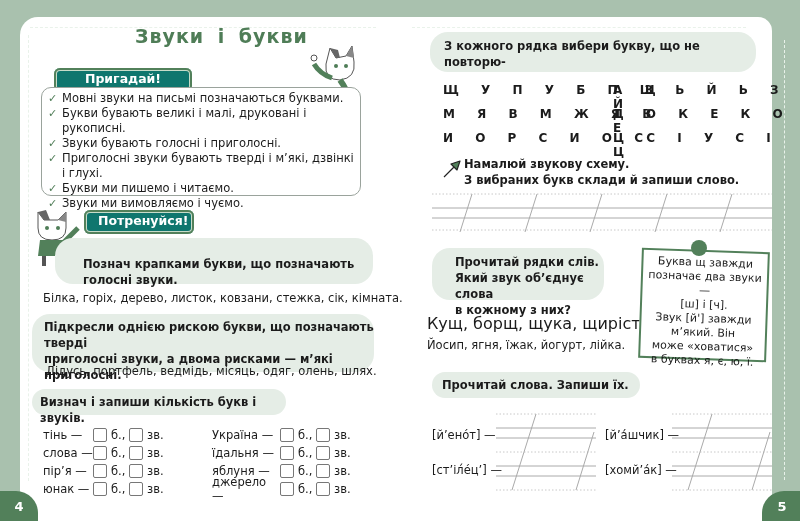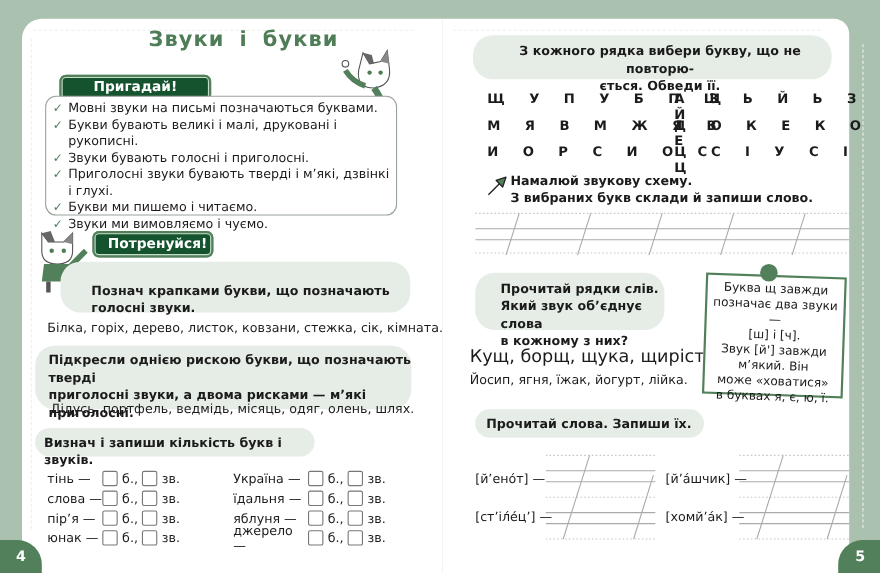--- a/index.html
+++ b/index.html
@@ -14,21 +14,21 @@
   }
   .page-left { left: 20px; top: 17px; width: 382px; height: 504px; border-radius: 18px 0 0 0; }
   .page-right { left: 402px; top: 17px; width: 370px; height: 504px; border-radius: 0 14px 0 0; }
   .dash-top { position: absolute; left: 10px; right: 26px; top: 10px; border-top: 1px dashed #e9f2ea; }
   .dash-left { position: absolute; left: 8px; top: 18px; bottom: 40px; border-left: 1px dashed #e9f2ea; }
   .abs { position: absolute; }
 
   .title { left: 135px; top: 25px; font-size: 19px; font-weight: bold; color: #4f7d57; letter-spacing: 1px; word-spacing: 6px; }
 
   .tag {
-    background: #14532d; color: #fff; font-weight: bold; font-size: 12.5px;
+    background: #0f766e; color: #fff; font-weight: bold; font-size: 12.5px;
     border-radius: 6px; padding: 3px 14px; box-shadow: inset 0 0 0 2px #52805a, inset 0 0 0 3px #c7dcc9;
   }
   .remember-tag { left: 54px; top: 68px; width: 110px; height: 18px; text-align: center; }
   .remember-box {
     left: 41px; top: 87px; width: 318px; height: 107px;
     border: 1.5px solid #9aa39c; border-radius: 10px; background: #fff;
   }
   .remember-list { list-style: none; margin: 0; padding: 3px 0 0 6px; font-size: 11.5px; line-height: 15px; }
   .remember-list li { position: relative; padding-left: 14px; }
   .remember-list li .chk { position: absolute; left: 0; top: 0; color: #4f7d57; font-size: 11px; }
@@ -54,21 +54,21 @@
   .col1 { left: 43px; top: 426px; }
   .col2 { left: 212px; top: 426px; }
   .col1 .w { width: 50px; }
   .col2 .w { width: 68px; }
 
   .pagenum { width: 38px; height: 36px; background: #52805a; color: #fff; font-weight: bold; font-size: 13px; border-radius: 50% 50% 0 0; display: flex; align-items: center; justify-content: center; }
   .pn-left { left: 0; top: 491px; width: 38px; height: 34px; border-radius: 0 22px 0 0; padding-bottom: 4px; box-sizing: border-box; }
   .pn-right { left: 762px; top: 491px; width: 40px; height: 34px; border-radius: 22px 0 0 0; padding-bottom: 4px; box-sizing: border-box; }
 
   
-  .rb1 { left: 430px; top: 32px; width: 326px; height: 40px; padding: 6px 0 12px 14px; box-sizing: border-box; text-align: center; }
+  .rb1 { left: 430px; top: 32px; width: 326px; height: 40px; padding: 6px 0 12px 14px; box-sizing: border-box; }
   .letters { font-size: 12px; font-weight: bold; letter-spacing: 9px; }
   .lr { height: 24px; }
   .lcol1 { left: 443px; top: 83px; }
   .lcol2 { left: 613px; top: 83px; }
   .arrow-icon { left: 442px; top: 159px; width: 20px; height: 20px; }
   .arrow-text { left: 464px; top: 156px; font-size: 11.5px; font-weight: bold; line-height: 16px; }
 
   .writing { left: 432px; width: 340px; }
 
   .rb2 { left: 432px; top: 248px; width: 172px; height: 52px; padding: 6px 0 0 23px; box-sizing: border-box; }
@@ -165,21 +165,20 @@
 
 <div class="abs pagenum pn-left">4</div>
 
 <div class="page page-right">
   <div class="dash-top"></div>
 </div>
 <div class="abs" style="left:784px;top:40px;height:440px;border-left:1px dashed #e9f2ea;"></div>
 
 <div class="abs bubble rb1">
   <div>З кожного рядка вибери букву, що не повторю-</div>
-  <div>ється. Обведи її.</div>
 </div>
 
 <div class="abs letters lcol1">
   <div class="lr">Щ У П У Б П Щ</div>
   <div class="lr">М Я В М Ж Я В</div>
   <div class="lr">И О Р С И О С</div>
 </div>
 <div class="abs letters lcol2">
   <div class="lr">А З Ь Й Ь З Й</div>
   <div class="lr">Д О К Е К О Е</div>

